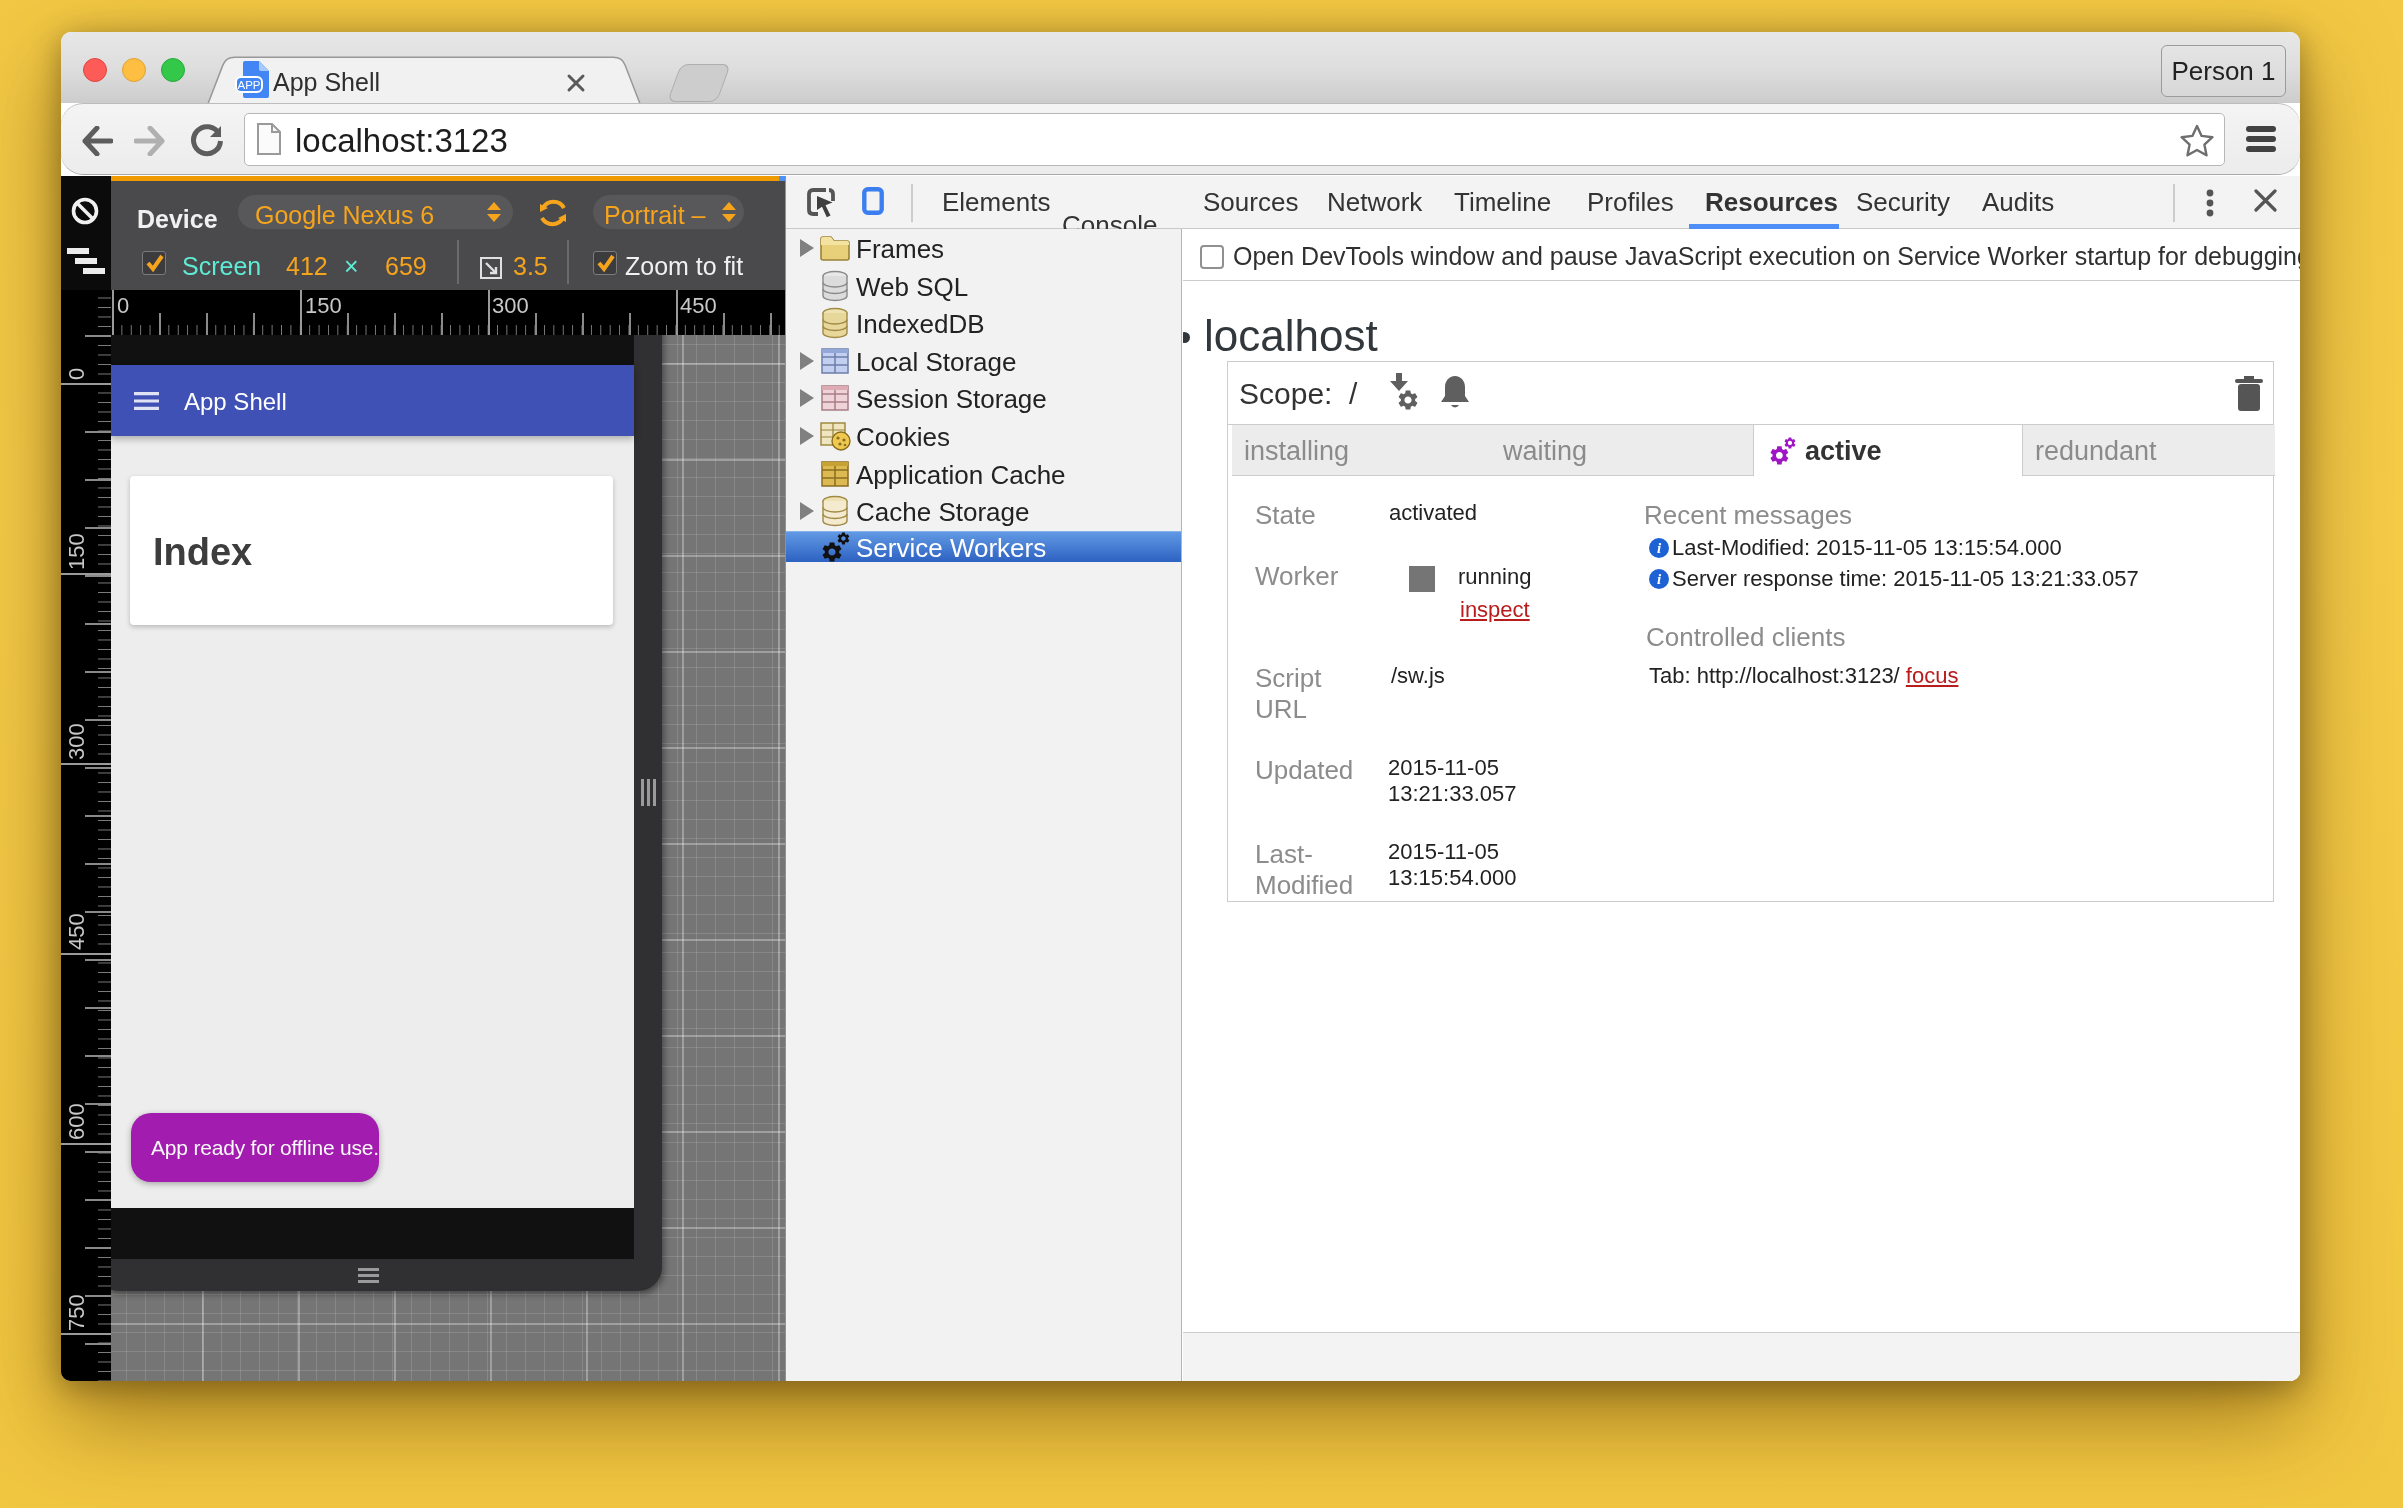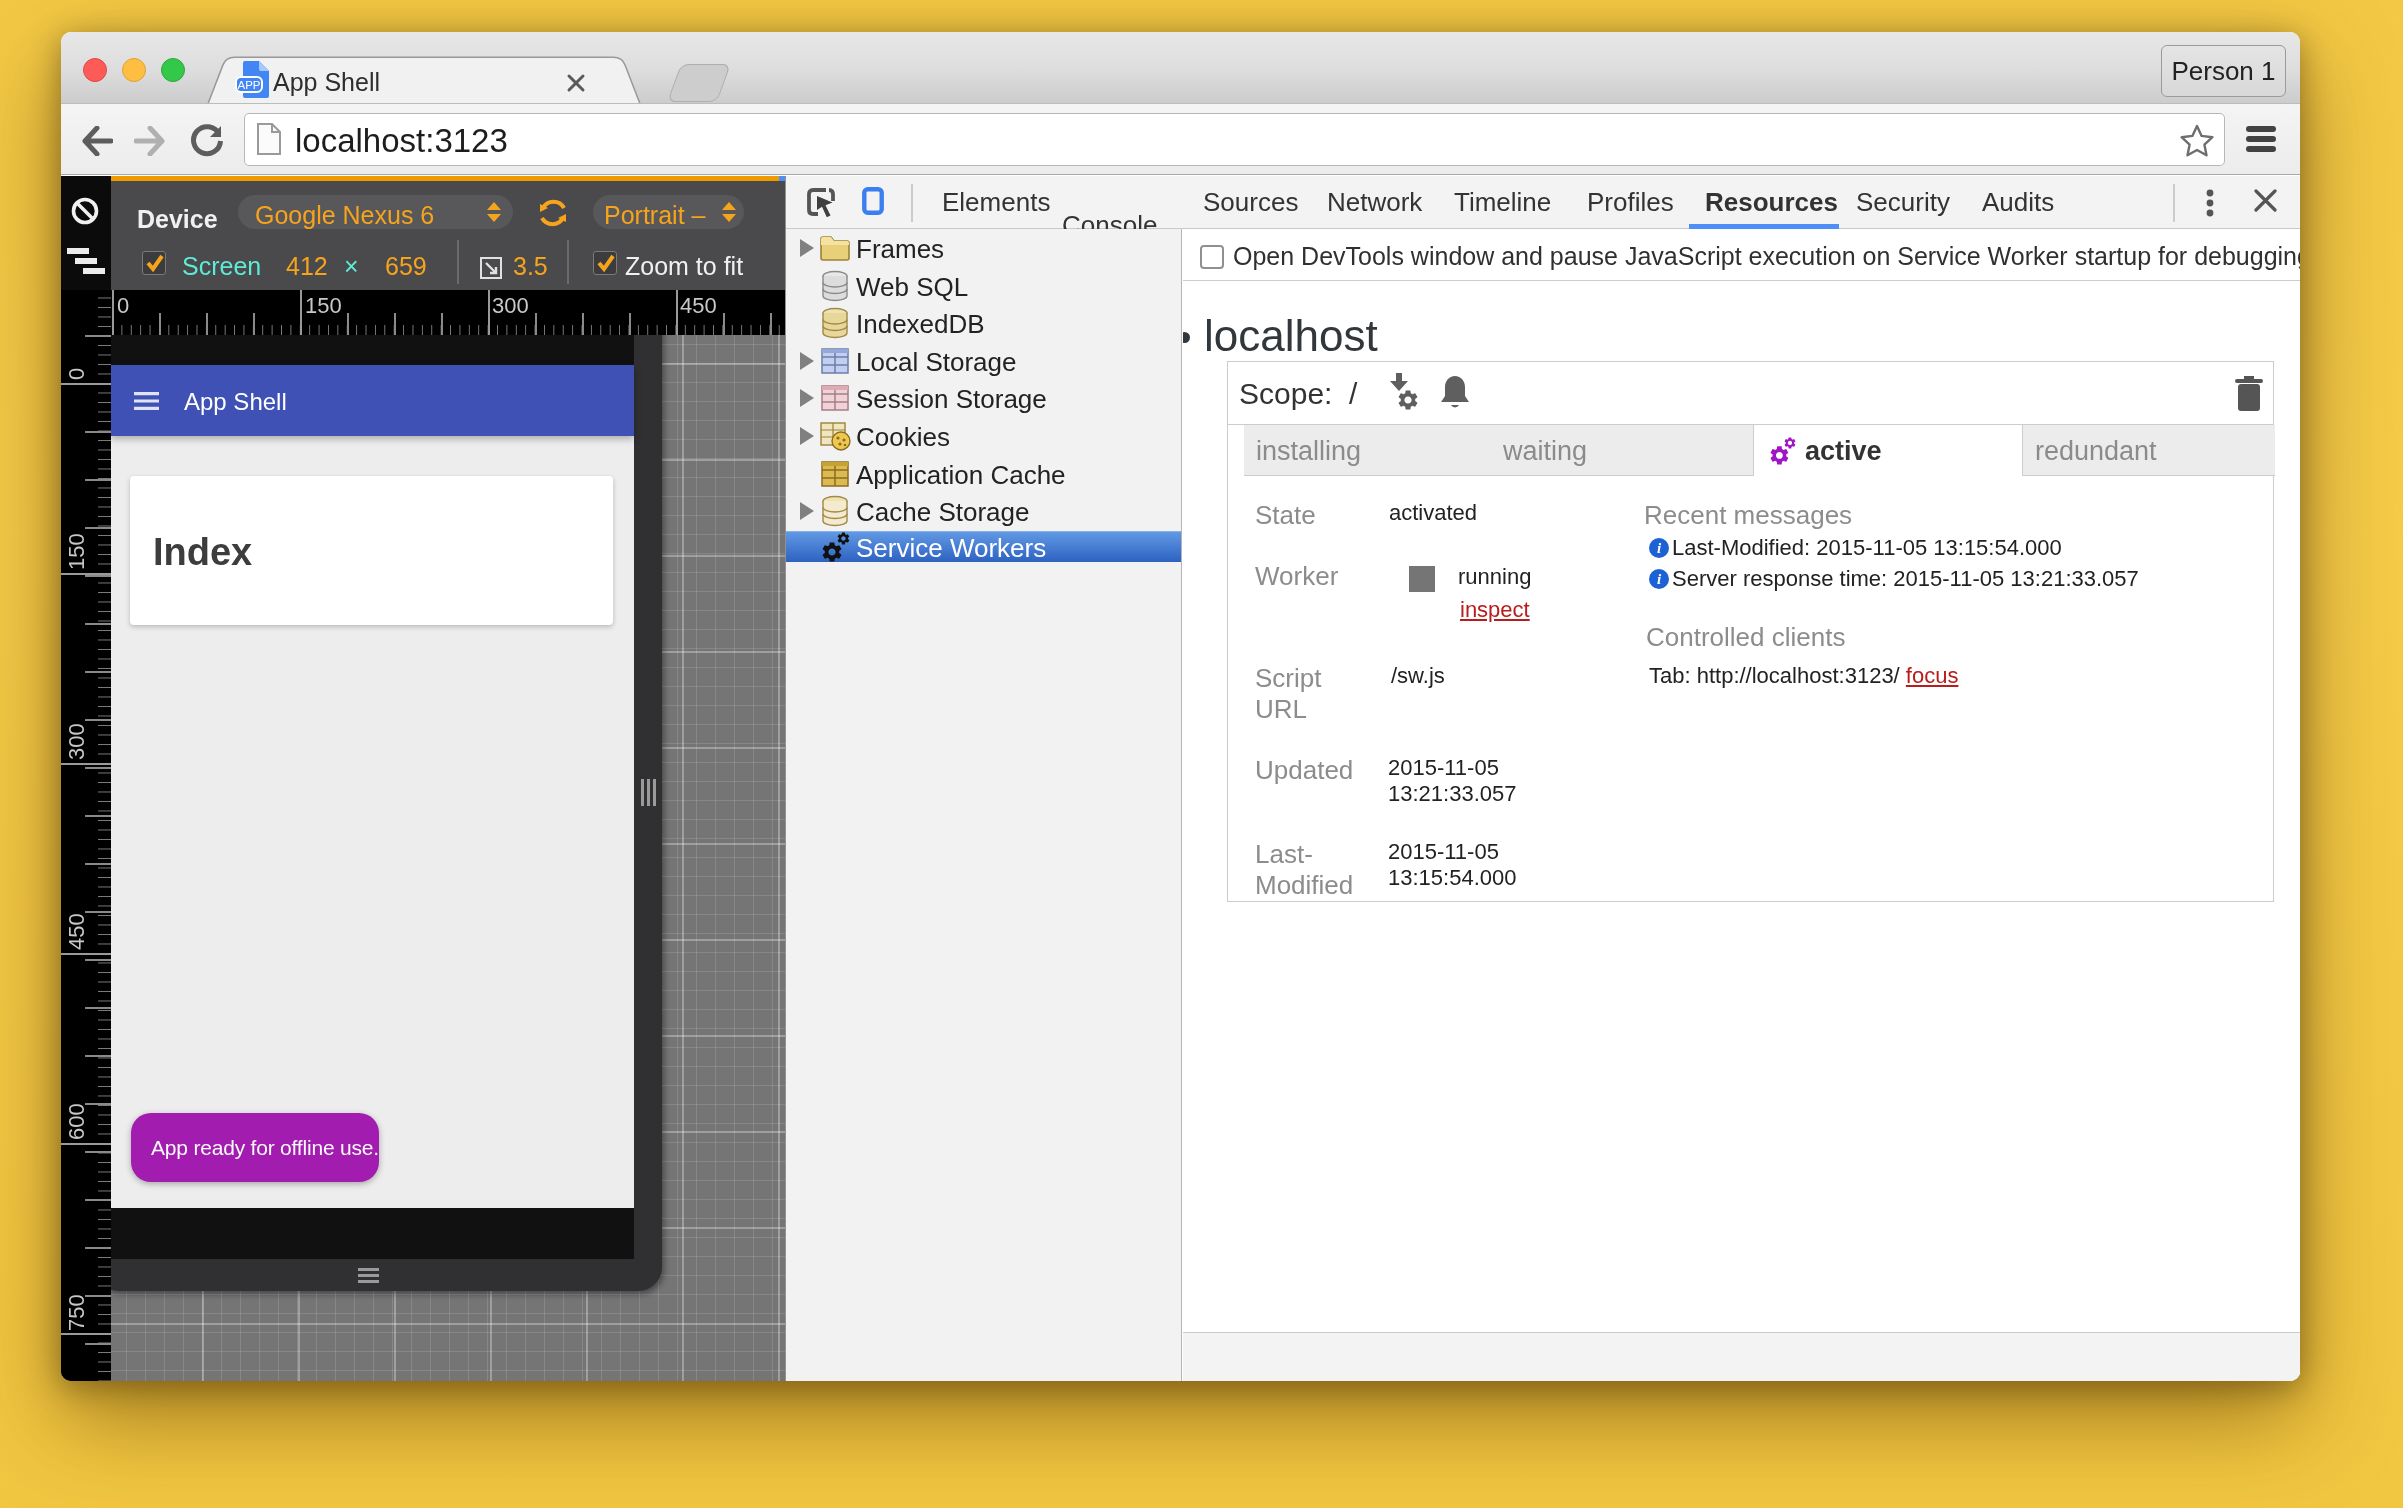--- a/index.html
+++ b/index.html
@@ -18,21 +18,21 @@
   #tab svg.shape { position:absolute; left:0; top:0; }
   #tab .fav { position:absolute; left:30px; top:6px; }
   #tab .title { position:absolute; left:66px; top:12px; font-size:25px; color:#2e2e2e; }
   #tab .x { position:absolute; left:358px; top:16px; width:22px; height:22px; }
   #newtab { position:absolute; left:613px; top:32px; width:50px; height:38px; background:#cdcdcd;
     border:1px solid #aeaeae; border-radius:8px; transform:skewX(-20deg); }
   #person { position:absolute; right:14px; top:13px; width:125px; height:52px; border:1px solid #9b9b9b;
     border-radius:6px; background:linear-gradient(180deg,#e4e4e4,#d8d8d8); font-size:26px; color:#222;
     text-align:center; line-height:50px; }
   #toolbar { position:absolute; left:0; top:71px; width:100%; height:72px;
-    background:linear-gradient(180deg,#f4f4f4,#ececec); border-bottom:1px solid #a8a8a8; border-top:1px solid #bcbcbc;}
+    background:linear-gradient(180deg,#f4f4f4,#ececec); border-bottom:1px solid #a8a8a8; border-top:1px solid #bcbcbc;border-radius:22px;}
   .navic { position:absolute; }
   #urlbar { position:absolute; left:183px; top:9px; width:1981px; height:53px; background:#fff;
     border:1px solid #b7b7b7; border-radius:5px; }
   #url-text { position:absolute; left:50px; top:8px; font-size:33px; color:#1d1d1d; }
   #menu3 { position:absolute; right:24px; top:22px; width:30px; }
   #menu3 div { height:6px; background:#424242; border-radius:3px; margin-bottom:4px; }
   #content { position:absolute; left:0; top:144px; width:100%; height:1206px; background:#fff; }
 
   
   #left { position:absolute; left:0; top:0; width:724px; height:100%; background:#000; overflow:hidden; }
@@ -406,21 +406,21 @@
               <path d="M16 2 C10 2 6 7 6 13 L6 22 L2 28 L30 28 L26 22 L26 13 C26 7 22 2 16 2 Z" fill="#5f5f5f"></path>
               <path d="M12 31 A4.5 4.5 0 0 0 20 31 Z" fill="#5f5f5f"></path>
             </svg>
             <svg style="position:absolute;left:1006px;top:13px" width="30" height="38" viewBox="0 0 30 38">
               <rect x="4" y="9" width="22" height="27" rx="3" fill="#555"></rect>
               <rect x="1" y="4" width="28" height="4" rx="2" fill="#555"></rect>
               <rect x="10" y="1" width="10" height="4" fill="#555"></rect>
             </svg>
           </div>
           <div id="swtabs">
-            <div class="swtab" style="left:16px;width:286px;">
+            <div class="swtab" style="left:4px;width:286px;">
                 <span class="t">installing</span>
               </div>
             <div class="swtab" style="left:263px;width:263px;">
                 <span class="t">waiting</span>
               </div>
             <div class="swtab" id="swtab-active" style="left:527px;width:268px;">
               <svg style="position:absolute;left:13px;top:11px" width="32" height="32" viewBox="0 0 32 32">
                 <g fill="#a116c4">
                     <path transform="translate(0,8) scale(0.95)" d="M19.14,12.94c0.04-0.3,0.06-0.61,0.06-0.94c0-0.32-0.02-0.64-0.07-0.94l2.03-1.58c0.18-0.14,0.23-0.41,0.12-0.61l-1.92-3.32c-0.12-0.22-0.37-0.29-0.59-0.22l-2.39,0.96c-0.5-0.38-1.03-0.7-1.62-0.94L14.4,2.81c-0.04-0.24-0.24-0.41-0.48-0.41h-3.84c-0.24,0-0.43,0.17-0.47,0.41L9.25,5.35C8.66,5.59,8.12,5.92,7.63,6.29L5.24,5.33c-0.22-0.08-0.47,0-0.59,0.22L2.74,8.87C2.62,9.08,2.66,9.34,2.86,9.48l2.03,1.58C4.84,11.36,4.8,11.69,4.8,12s0.02,0.64,0.07,0.94l-2.03,1.58c-0.18,0.14-0.23,0.41-0.12,0.61l1.92,3.32c0.12,0.22,0.37,0.29,0.59,0.22l2.39-0.96c0.5,0.38,1.03,0.7,1.62,0.94l0.36,2.54c0.05,0.24,0.24,0.41,0.48,0.41h3.84c0.24,0,0.44-0.17,0.47-0.41l0.36-2.54c0.59-0.24,1.13-0.56,1.62-0.94l2.39,0.96c0.22,0.08,0.47,0,0.59-0.22l1.92-3.32c0.12-0.22,0.07-0.47-0.12-0.61L19.14,12.94z M12,15.6c-1.98,0-3.6-1.62-3.6-3.6s1.62-3.6,3.6-3.6s3.6,1.62,3.6,3.6S13.98,15.6,12,15.6z"></path>
                 <path transform="translate(15,0) scale(0.58)" d="M19.14,12.94c0.04-0.3,0.06-0.61,0.06-0.94c0-0.32-0.02-0.64-0.07-0.94l2.03-1.58c0.18-0.14,0.23-0.41,0.12-0.61l-1.92-3.32c-0.12-0.22-0.37-0.29-0.59-0.22l-2.39,0.96c-0.5-0.38-1.03-0.7-1.62-0.94L14.4,2.81c-0.04-0.24-0.24-0.41-0.48-0.41h-3.84c-0.24,0-0.43,0.17-0.47,0.41L9.25,5.35C8.66,5.59,8.12,5.92,7.63,6.29L5.24,5.33c-0.22-0.08-0.47,0-0.59,0.22L2.74,8.87C2.62,9.08,2.66,9.34,2.86,9.48l2.03,1.58C4.84,11.36,4.8,11.69,4.8,12s0.02,0.64,0.07,0.94l-2.03,1.58c-0.18,0.14-0.23,0.41-0.12,0.61l1.92,3.32c0.12,0.22,0.37,0.29,0.59,0.22l2.39-0.96c0.5,0.38,1.03,0.7,1.62,0.94l0.36,2.54c0.05,0.24,0.24,0.41,0.48,0.41h3.84c0.24,0,0.44-0.17,0.47-0.41l0.36-2.54c0.59-0.24,1.13-0.56,1.62-0.94l2.39,0.96c0.22,0.08,0.47,0,0.59-0.22l1.92-3.32c0.12-0.22,0.07-0.47-0.12-0.61L19.14,12.94z M12,15.6c-1.98,0-3.6-1.62-3.6-3.6s1.62-3.6,3.6-3.6s3.6,1.62,3.6,3.6S13.98,15.6,12,15.6z"></path>

